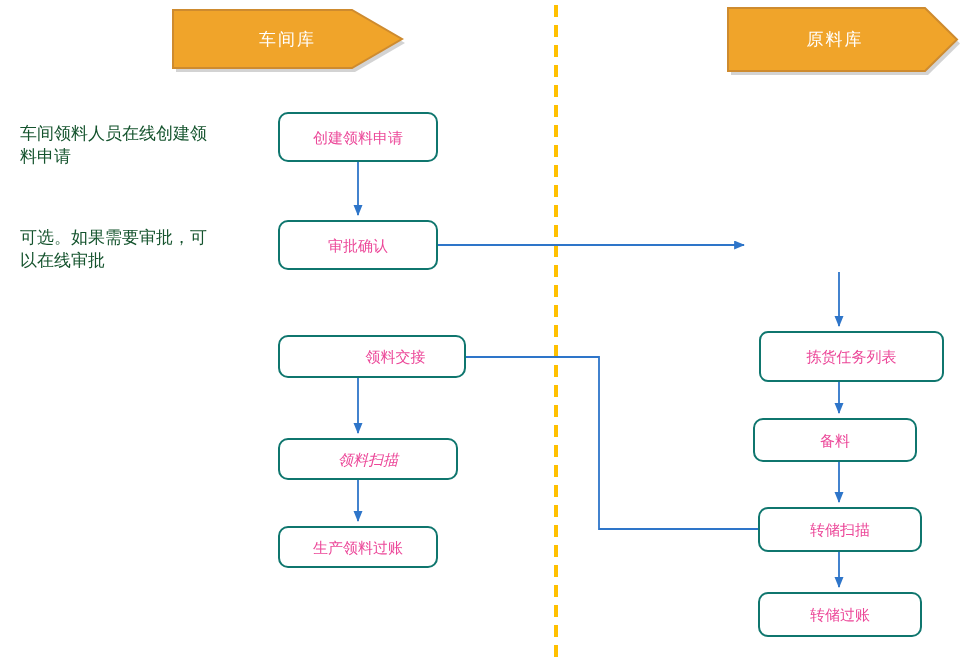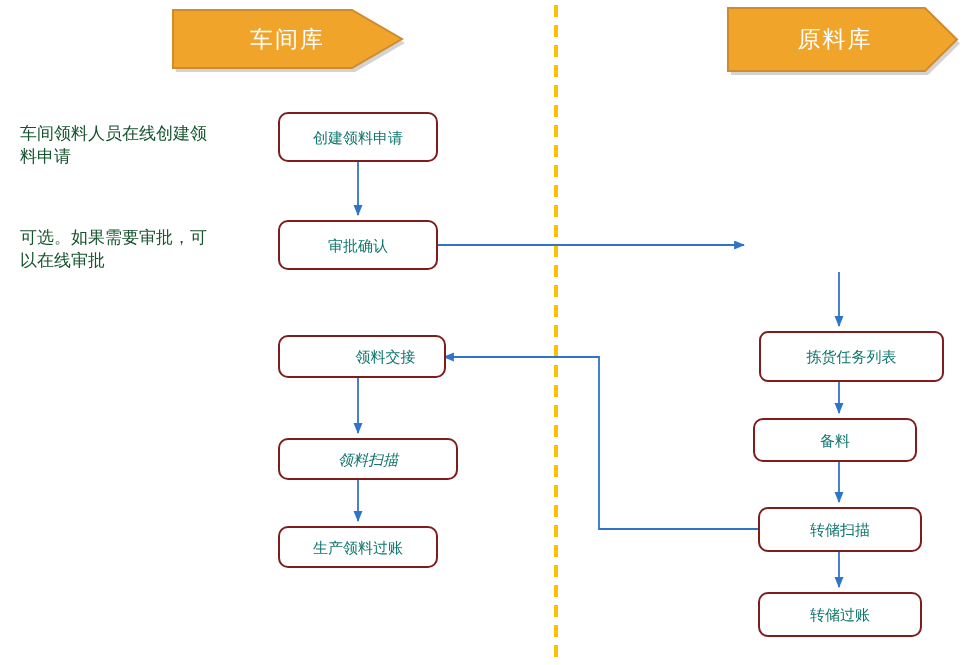--- a/index.html
+++ b/index.html
@@ -10,44 +10,44 @@
     font-family:"Liberation Sans","DejaVu Sans",sans-serif;
     overflow:hidden;
   }
   .layer{position:absolute;left:0;top:0;width:971px;height:665px;}
 
   
   .node{
     position:absolute;
     box-sizing:border-box;
     background:#ffffff;
-    border:2px solid #7f1d1d;
+    border:2px solid #0f766e;
     border-radius:10px;
     display:flex;flex-direction:column;
     align-items:center;justify-content:center;
-    font-size:15px;color:#0f766e;
+    font-size:15px;color:#ec4899;
     text-align:center;line-height:19px;
     z-index:2;
   }
   .n-create        {left:278px;top:112px;width:160px;height:50px;}
   .n-approve       {left:278px;top:220px;width:160px;height:50px;}
-  .n-handover      {left:278px;top:335px;width:168px;height:43px;padding-left:47px;}
+  .n-handover      {left:278px;top:335px;width:188px;height:43px;padding-left:47px;}
   .n-scan          {left:278px;top:438px;width:180px;height:42px;font-style:italic;}
   .n-post          {left:278px;top:526px;width:160px;height:42px;}
   .n-dashboard     {left:750px;top:220px;width:180px;height:52px;}
   .n-picking       {left:759px;top:331px;width:185px;height:51px;border-radius:9px;}
   .n-prepare       {left:753px;top:418px;width:164px;height:44px;}
   .n-transfer-scan {left:758px;top:507px;width:164px;height:45px;text-align:right;}
   .n-transfer-post {left:758px;top:592px;width:164px;height:45px;}
 
   
   .banner-label{
     position:absolute;z-index:3;
     display:flex;align-items:center;justify-content:center;
-    color:#FFFFFF;font-size:23px;letter-spacing:2px;
+    color:#FFFFFF;font-size:17px;letter-spacing:2px;
   }
   .bl-workshop{left:173px;top:10px;width:229px;height:58px;}
   .bl-raw     {left:728px;top:8px; width:214px;height:63px;}
 
   
   .annotation{
     position:absolute;z-index:2;
     font-size:17px;line-height:23px;color:#14532d;
     width:198px;text-align:left;
   }

